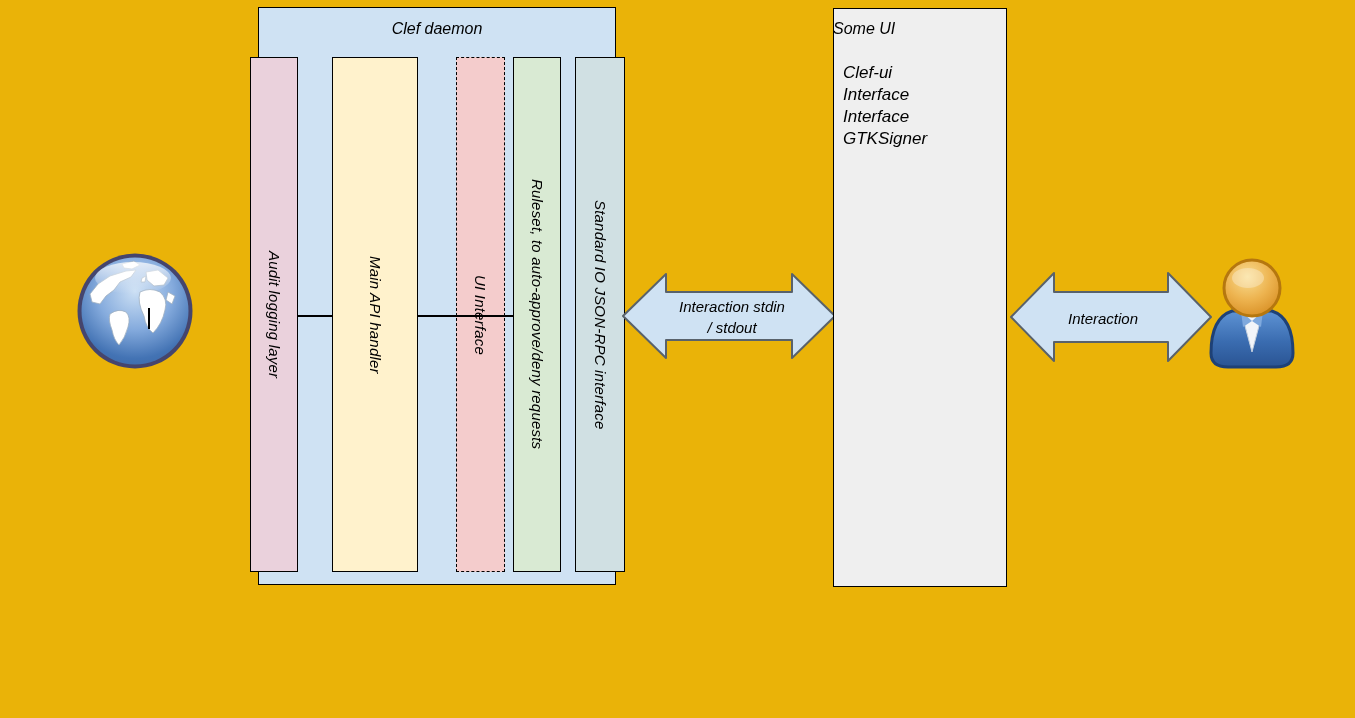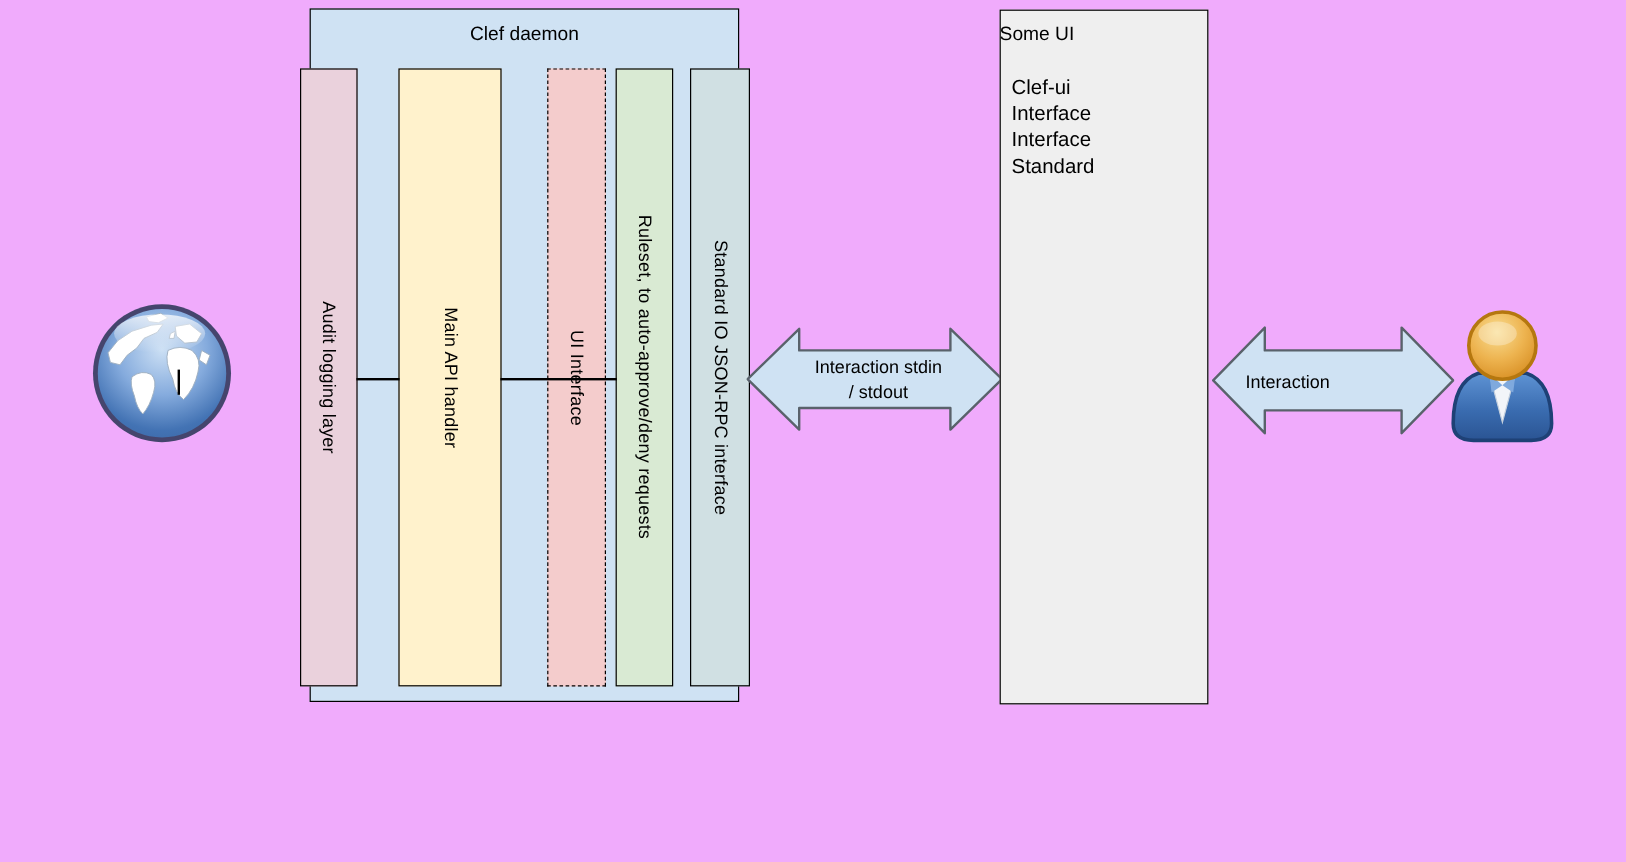--- a/index.html
+++ b/index.html
@@ -74,31 +74,31 @@
   }
 
   
   .arrow-label {
     font-size: 15px;
     line-height: 21px;
   }
   #arrow-stdio-svg { left: 622px; top: 272px; }
   #arrow-stdio-label { left: 657px; top: 296px; width: 150px; text-align: center; }
   #arrow-user-svg { left: 1010px; top: 271px; }
-  #arrow-user-label { left: 1038px; top: 308px; width: 130px; text-align: left; }
+  #arrow-user-label { left: 1038px; top: 308px; width: 130px; text-align: center; }
 
   
   #globe { left: 76px; top: 252px; }
   #globe-cursor-mark { left: 148px; top: 308px; width: 2px; height: 21px; background: #000; }
   #user { left: 1202px; top: 255px; }
 </style>
 </head>
 <body>
 
-<div id="canvas" style="background: #f0abfc;">
+<div id="canvas" style="background: #eab308; font-style: italic;">
 
   <svg id="globe" class="abs" width="118" height="118" viewBox="0 0 118 118">
     <defs>
       <radialGradient id="oceanGrad" cx="50%" cy="32%" r="78%">
         <stop offset="0%" stop-color="#cbdff4"></stop>
         <stop offset="45%" stop-color="#85abdd"></stop>
         <stop offset="80%" stop-color="#4373b4"></stop>
         <stop offset="100%" stop-color="#3a66a4"></stop>
       </radialGradient>
       <linearGradient id="glossGrad" x1="0" y1="0" x2="0" y2="1">
@@ -158,21 +158,21 @@
     <div>Interaction stdin</div>
     <div>/ stdout</div>
   </div>
 
   <div id="someui-box" class="abs" style="background: rgb(239, 239, 239);"></div>
   <div id="someui-title" class="abs">Some UI</div>
   <div id="someui-list" class="abs">
     <div>Clef-ui</div>
     <div>Interface</div>
     <div>Interface</div>
-    <div>Standard</div>
+    <div>GTKSigner</div>
   </div>
 
   <svg id="arrow-user-svg" class="abs" width="202" height="92" viewBox="0 0 202 92">
     <polygon points="1,46 44,2 44,21 158,21 158,2 201,46 158,90 158,71 44,71 44,90" fill="#cfe2f3" stroke="#59626b" stroke-width="2" stroke-linejoin="round"></polygon>
   </svg>
   <div id="arrow-user-label" class="abs arrow-label">Interaction</div>
 
   <svg id="user" class="abs" width="100" height="115" viewBox="0 0 100 115">
     <defs>
       <linearGradient id="bodyGrad" x1="0" y1="0" x2="0" y2="1">

